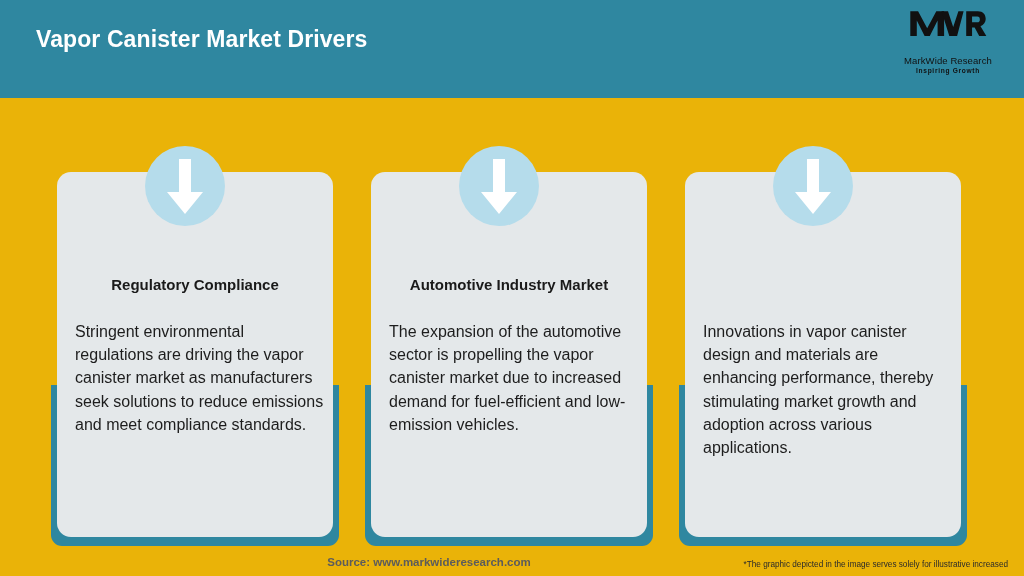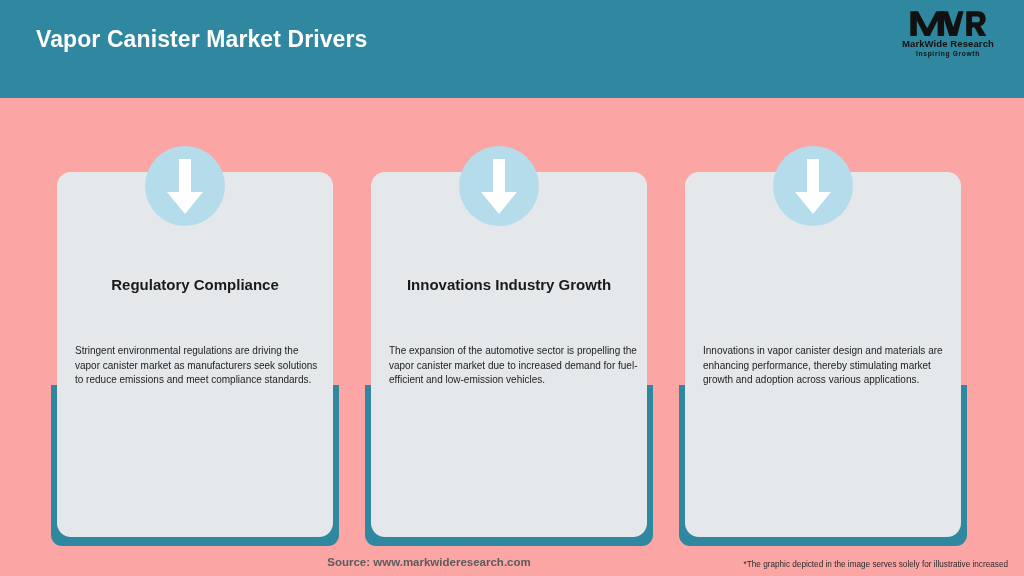--- a/index.html
+++ b/index.html
@@ -9,21 +9,21 @@
     height: 576px;
     overflow: hidden;
     background: #ffffff;
     font-family: "Liberation Sans", sans-serif;
   }
 
   #page {
     position: relative;
     width: 1024px;
     height: 576px;
-    background: #fca5a5;
+    background: #eab308;
   }
 
   
   .header {
     position: absolute;
     left: 0; top: 0;
     width: 1024px; height: 98px;
     background: #2f87a0;
   }
   .header-title {
@@ -43,24 +43,24 @@
     text-align: center;
   }
   .logo-mark {
     display: block;
     margin: 0 auto;
     width: 78px; height: 30px;
   }
   .logo-name {
     display: block;
     font-size: 9.5px;
-    font-weight: bold;
+    font-weight: normal;
     color: #111111;
     letter-spacing: 0.1px;
-    margin-top: 0;
+    margin-top: 17px;
     white-space: nowrap;
   }
   .logo-tag {
     display: block;
     font-size: 6.6px;
     font-weight: bold;
     color: #111111;
     letter-spacing: 0.7px;
     margin-top: 1px;
     white-space: nowrap;
@@ -124,23 +124,23 @@
     text-align: center;
     font-size: 15px;
     font-weight: bold;
     color: #1a1a1a;
     line-height: 1.2;
   }
 
   .card-body {
     position: absolute;
     left: 18px;
-    top: 172px;
+    top: 148px;
     width: 250px;
-    font-size: 10px;
+    font-size: 16px;
     line-height: 1.45;
     color: #1d1d1d;
     text-align: left;
   }
 
   
   .source {
     position: absolute;
     left: 0;
     top: 556px;
@@ -187,21 +187,21 @@
     <div class="icon-circle">
       <svg class="arrow-svg" viewBox="0 0 40 55">
         <path d="M14 0 L26 0 L26 33 L38 33 L20 55 L2 33 L14 33 Z" fill="#ffffff"></path>
       </svg>
     </div>
   </div>
 
   <div class="card-wrap c1">
     <div class="accent"></div>
     <div class="card">
-      <div class="card-title">Innovations Industry Growth</div>
+      <div class="card-title">Automotive Industry Market</div>
       <div class="card-body">The expansion of the automotive sector is propelling the vapor canister market due to increased demand for fuel-efficient and low-emission vehicles.</div>
     </div>
     <div class="icon-circle">
       <svg class="arrow-svg" viewBox="0 0 40 55">
         <path d="M14 0 L26 0 L26 33 L38 33 L20 55 L2 33 L14 33 Z" fill="#ffffff"></path>
       </svg>
     </div>
   </div>
 
   <div class="card-wrap c2">

